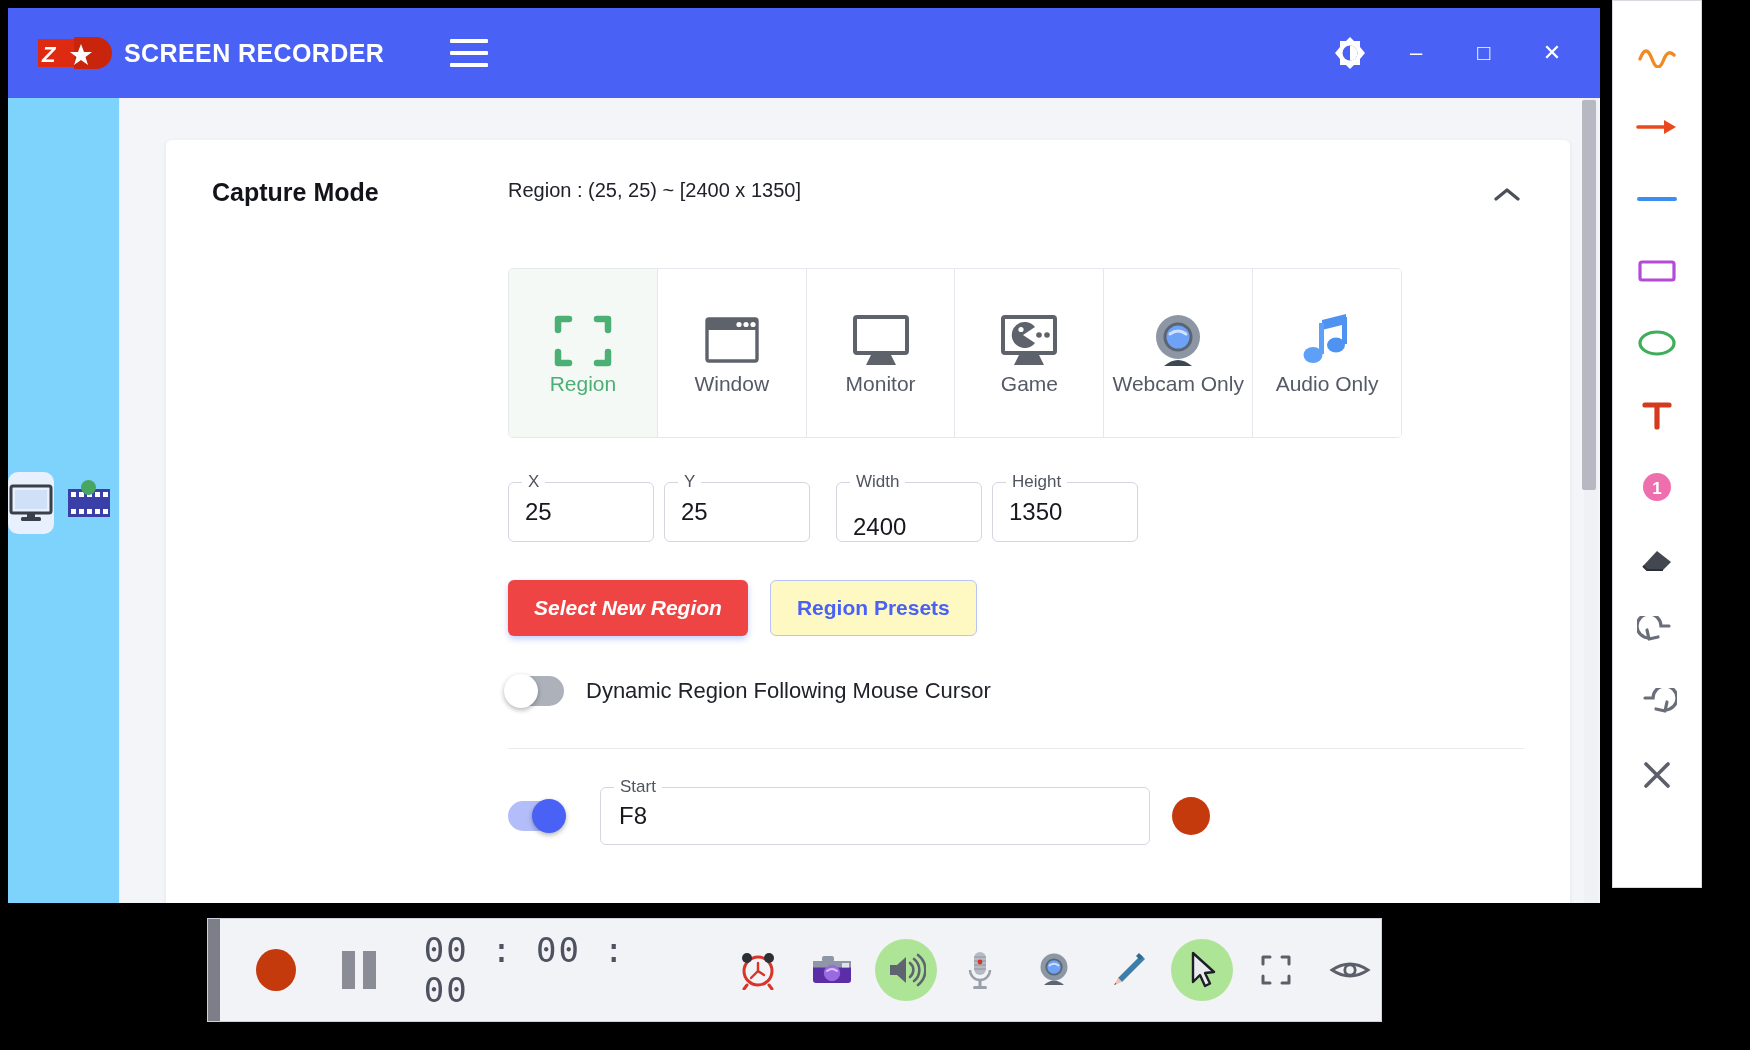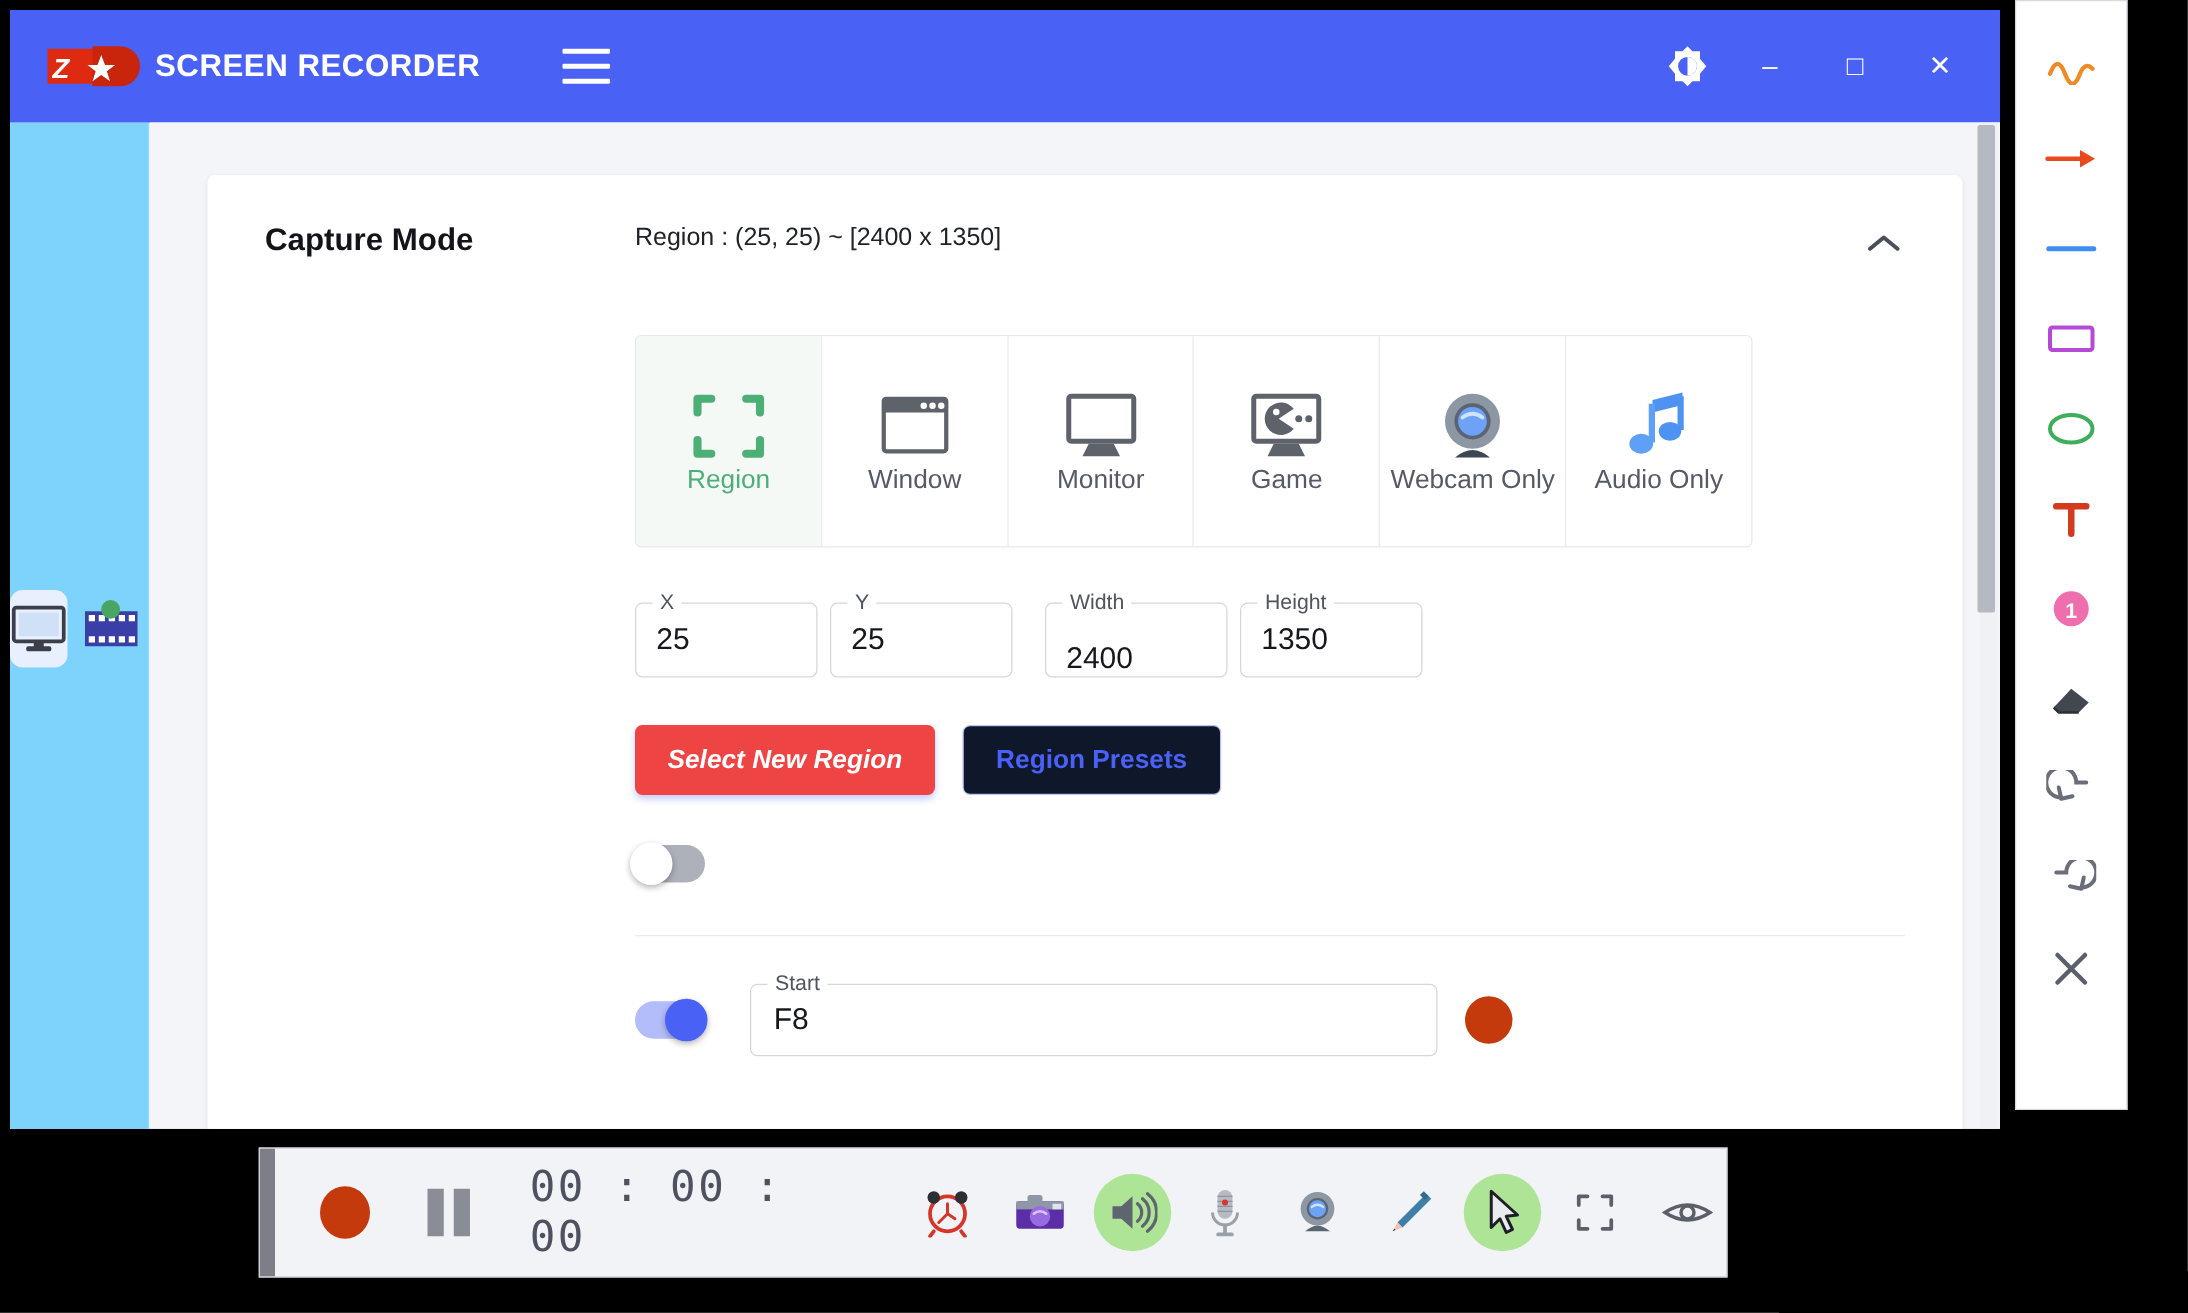--- a/index.html
+++ b/index.html
@@ -114,21 +114,21 @@
     background: transparent;
   }
 
   
   .btn-row { display: flex; margin-left: 296px; margin-top: 38px; gap: 22px; }
   .btn {
     height: 56px; border-radius: 6px; display: flex; align-items: center; justify-content: center;
     font-size: 21px; font-weight: bold; cursor: pointer; padding: 0 26px;
   }
   .btn-primary { background: #ef4444; color: #fff; box-shadow: 0 3px 6px rgba(73,97,245,0.32); font-style: italic; }
-  .btn-outline { background: #0f172a; color: #4961f5; border: 1px solid #b9c3f8; }
+  .btn-outline { background: #fef9c3; color: #4961f5; border: 1px solid #b9c3f8; }
 
   
   .toggle-row { display: flex; align-items: center; margin-left: 296px; margin-top: 40px; }
   .switch {
     width: 56px; height: 30px; border-radius: 15px; background: #adb1ba;
     position: relative; cursor: pointer; flex: 0 0 56px;
   }
   .switch .knob {
     position: absolute; width: 34px; height: 34px; border-radius: 50%;
     background: #ffffff; top: -2px; left: -4px;
@@ -449,20 +449,21 @@
 
           <div class="btn-row">
             <div class="btn btn-primary">Select New Region</div>
             <div class="btn btn-outline">Region Presets</div>
           </div>
 
           <div class="toggle-row">
             <div class="switch">
               <span class="knob"></span>
             </div>
+            <div class="toggle-label">Dynamic Region Following Mouse Cursor</div>
           </div>
 
           <div class="divider"></div>
 
           <div class="hotkey-row">
             <div class="switch on">
               <span class="knob"></span>
             </div>
             <div class="hotkey-field">
               <span class="field-legend">Start</span>

